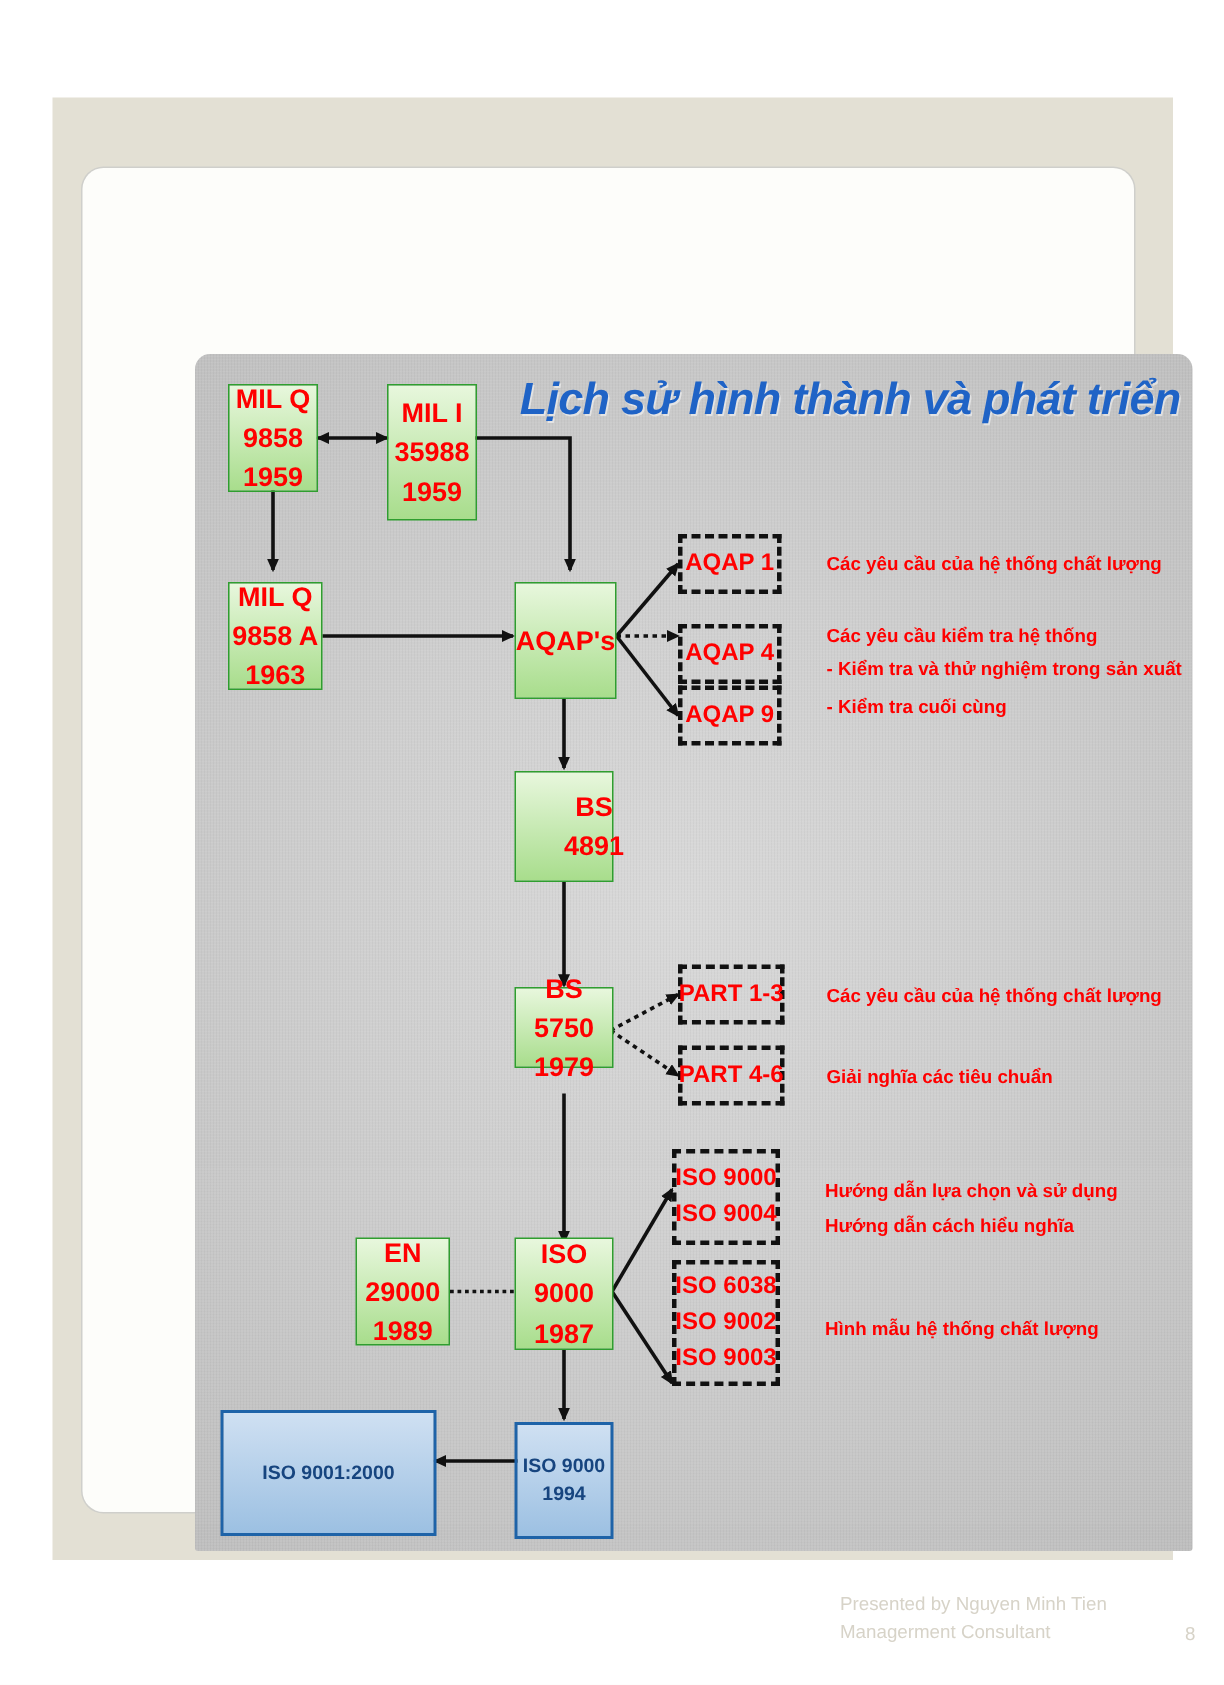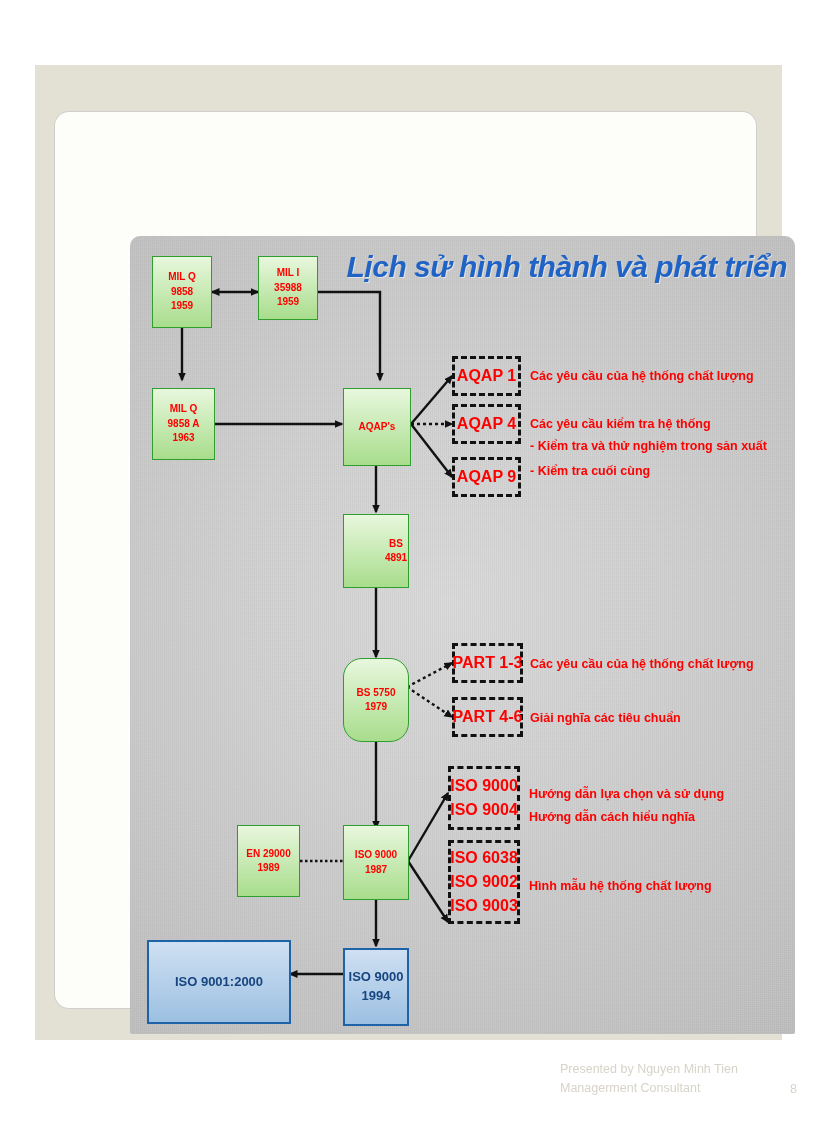--- a/index.html
+++ b/index.html
@@ -57,21 +57,21 @@
     display:flex;flex-direction:column;
     align-items:center;justify-content:center;
     font-weight:bold;
     line-height:1.45;
     text-align:center;
   }
   .node.green{
     background:linear-gradient(#e8f7dd,#a8dd8c);
     border:1.5px solid #2f9e2f;
     color:#ff0000;
-    font-size:10px;
+    font-size:18px;
   }
   .node.blue{
     background:linear-gradient(#cfe0f2,#9cc0e2);
     border:2px solid #1e63a8;
     color:#17457f;
     font-size:13px;
   }
 
   
   .dashbox{
@@ -80,21 +80,21 @@
     display:flex;flex-direction:column;
     align-items:center;justify-content:center;
     color:#ff0000;font-weight:bold;font-size:16px;
     line-height:1.5;
   }
   .dashbox span{white-space:nowrap;}
 
   
   .note{
     position:absolute;color:#ff0000;font-weight:bold;
-    font-size:12.5px;line-height:1.5;white-space:nowrap;
+    font-size:12.5px;line-height:1.5;white-space:nowrap;margin-left:21px;
   }
 
   
   .svg-layer{position:absolute;left:0;top:0;width:665px;height:798px;pointer-events:none;}
 
   
   .footer{
     position:absolute;left:505px;top:948px;
     color:#d7d3c8;font-size:12.5px;line-height:1.55;
     white-space:nowrap;
@@ -159,41 +159,41 @@
       </svg>
 
       <div class="title">Lịch sử hình thành và phát triển</div>
 
       <div class="node green" style="left:22px;top:20px;width:60px;height:72px;">
         <span>MIL Q</span>
         <span>9858</span>
         <span>1959</span>
       </div>
 
-      <div class="node green" style="left:128px;top:20px;width:60px;height:64px;">
+      <div class="node green" style="left:128px;top:20px;width:60px;height:91px;">
         <span>MIL I</span>
         <span>35988</span>
         <span>1959</span>
       </div>
 
       <div class="node green" style="left:22px;top:152px;width:63px;height:72px;">
         <span>MIL Q</span>
         <span>9858 A</span>
         <span>1963</span>
       </div>
 
       <div class="node green" style="left:213px;top:152px;width:68px;height:78px;">
         <span>AQAP's</span>
       </div>
 
       <div class="node green" style="left:213px;top:278px;width:66px;height:74px;padding-left:40px;">
         <span>BS 4891</span>
       </div>
 
-      <div class="node green" style="left:213px;top:422px;width:66px;height:84px;border-radius:19px;">
+      <div class="node green" style="left:213px;top:422px;width:66px;height:54px;">
         <span>BS 5750</span>
         <span>1979</span>
       </div>
 
       <div class="node green" style="left:107px;top:589px;width:63px;height:72px;">
         <span>EN 29000</span>
         <span>1989</span>
       </div>
 
       <div class="node green" style="left:213px;top:589px;width:66px;height:75px;">
@@ -207,21 +207,21 @@
 
       <div class="node blue" style="left:213px;top:712px;width:66px;height:78px;">
         <span>ISO 9000</span>
         <span>1994</span>
       </div>
 
       <div class="dashbox" style="left:322px;top:120px;width:69px;height:40px;">
         <span>AQAP 1</span>
       </div>
 
-      <div class="dashbox" style="left:322px;top:168px;width:69px;height:40px;">
+      <div class="dashbox" style="left:322px;top:180px;width:69px;height:40px;">
         <span>AQAP 4</span>
       </div>
 
       <div class="dashbox" style="left:322px;top:221px;width:69px;height:40px;">
         <span>AQAP 9</span>
       </div>
 
       <div class="dashbox" style="left:322px;top:407px;width:71px;height:40px;">
         <span>PART 1-3</span>
       </div>

